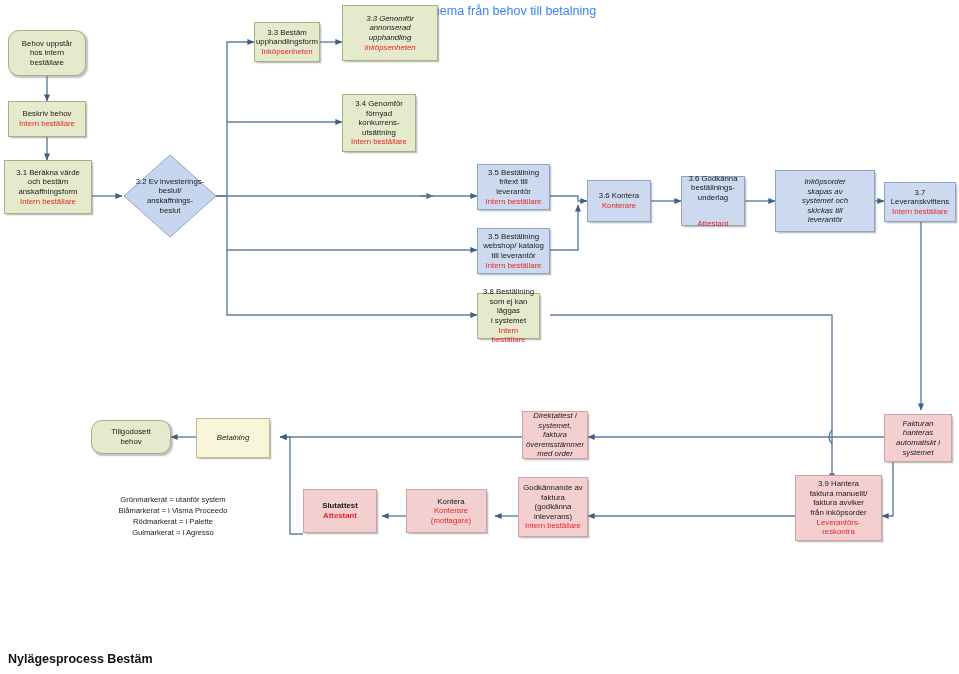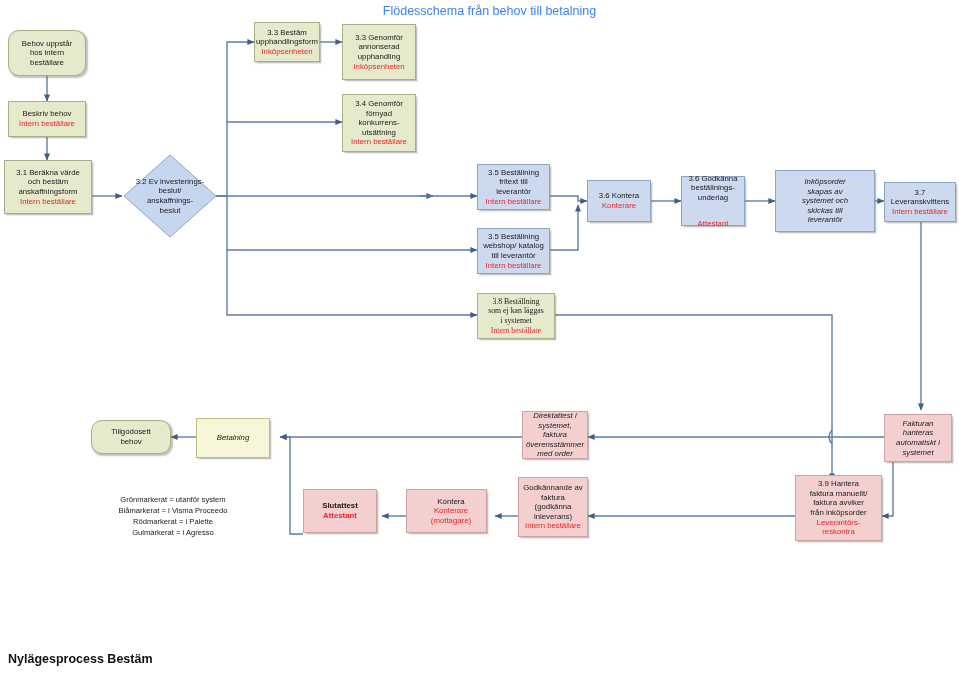--- a/index.html
+++ b/index.html
@@ -197,21 +197,21 @@
 anskaffnings-
 beslut</span>
   </div>
 
   <div class="node n-green" style="left:254px; top:22px; width:66px; height:40px;">
     <span style="white-space:pre-line;">3.3 Bestäm
 upphandlingsform</span>
     <span class="role" style="white-space:pre-line;">Inköpsenheten</span>
   </div>
 
-  <div class="node n-green" style="left:342px; top:24px; width:74px; height:56px;">
+  <div class="node n-green" style="left:342px; top:5px; width:96px; height:56px;font-style:italic;">
     <span style="white-space:pre-line;">3.3 Genomför
 annonserad
 upphandling</span>
     <span class="role" style="white-space:pre-line;">Inköpsenheten</span>
   </div>
 
   <div class="node n-green" style="left:342px; top:94px; width:74px; height:58px;">
     <span style="white-space:pre-line;">3.4 Genomför
 förnyad
 konkurrens-
@@ -252,21 +252,21 @@
 skickas till
 leverantör</span>
   </div>
 
   <div class="node n-blue" style="left:884px; top:182px; width:72px; height:40px;">
     <span style="white-space:pre-line;">3.7
 Leveranskvittens</span>
     <span class="role" style="white-space:pre-line;">Intern beställare</span>
   </div>
 
-  <div class="node n-green" style="left:477px; top:293px; width:78px; height:46px;font-family:Liberation Serif, serif;">
+  <div class="node n-green" style="left:477px; top:293px; width:63px; height:46px;">
     <span style="white-space:pre-line;">3.8 Beställning
 som ej kan läggas
 i systemet</span>
     <span class="role" style="white-space:pre-line;">Intern beställare</span>
   </div>
 
   <div class="node n-green shape-round" style="left:91px; top:420px; width:80px; height:34px;">
     <span style="white-space:pre-line;">Tillgodosett
 behov</span>
   </div>

